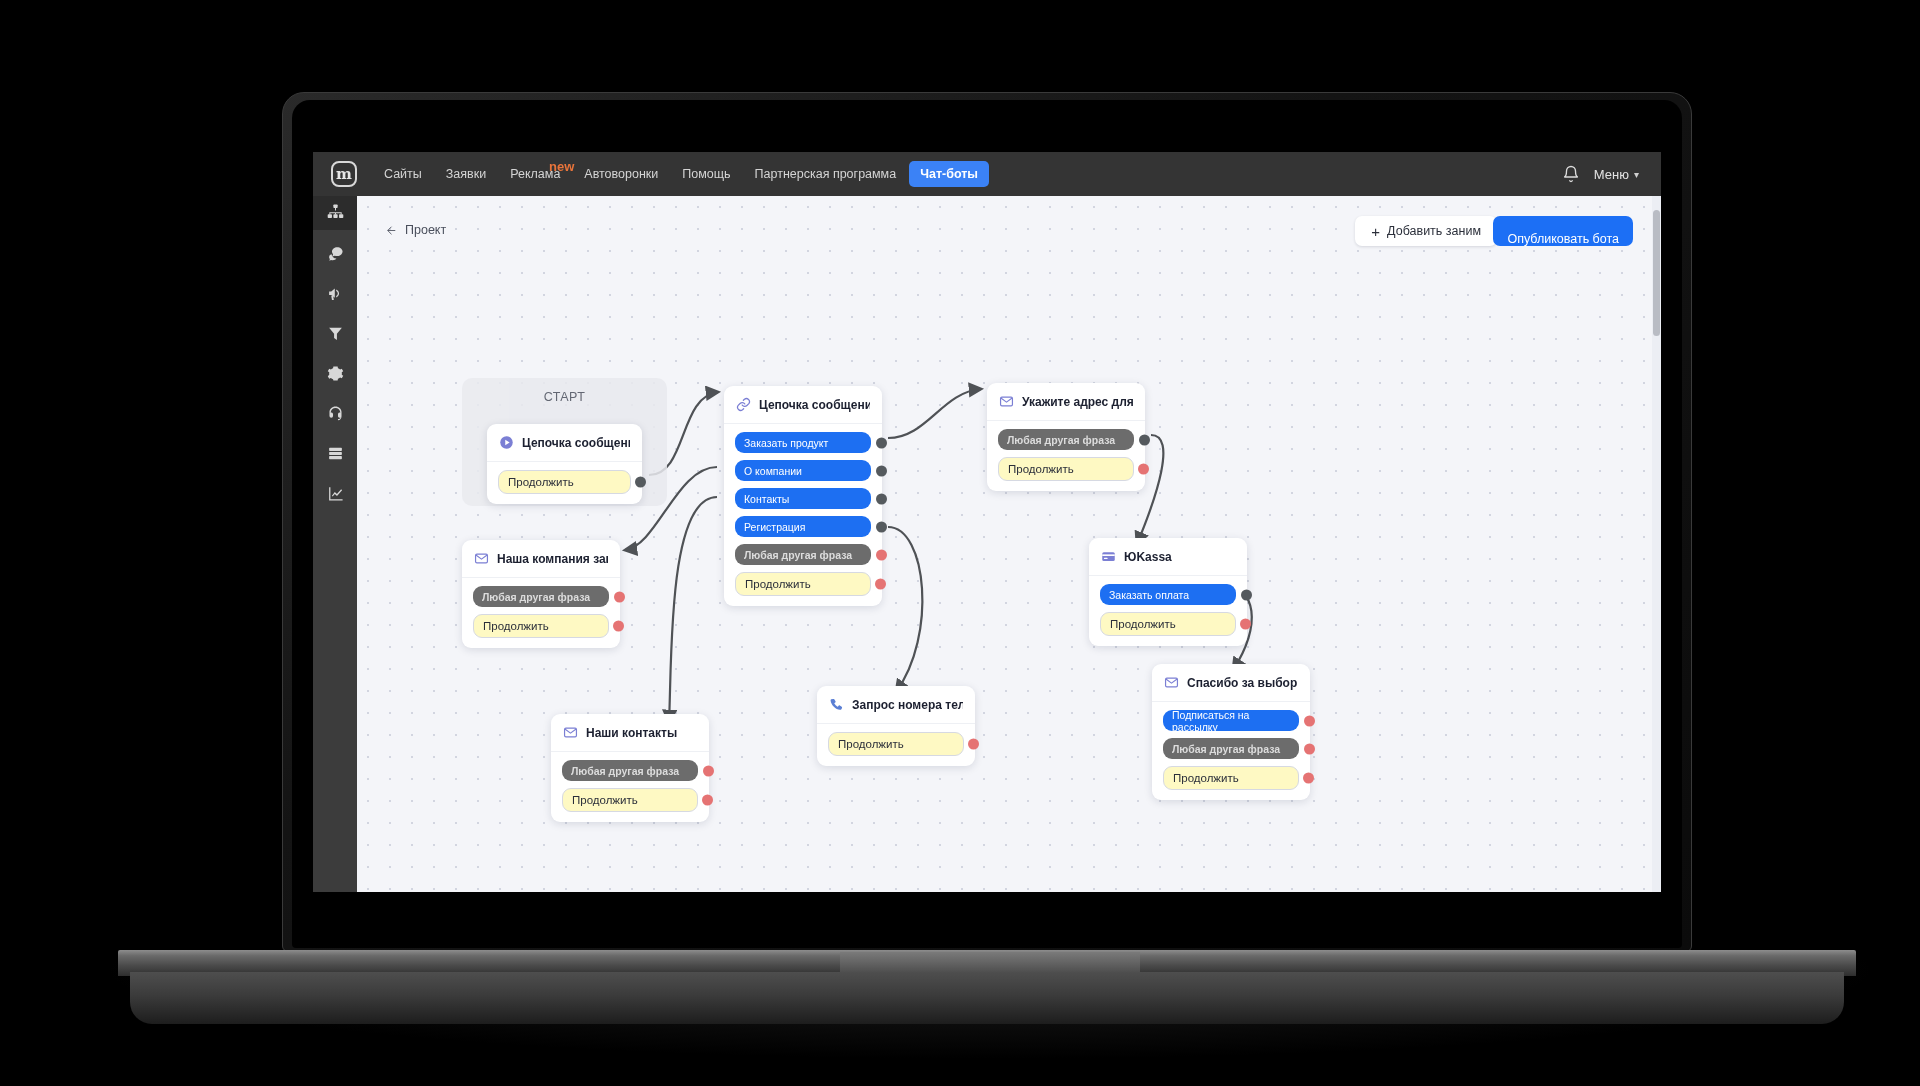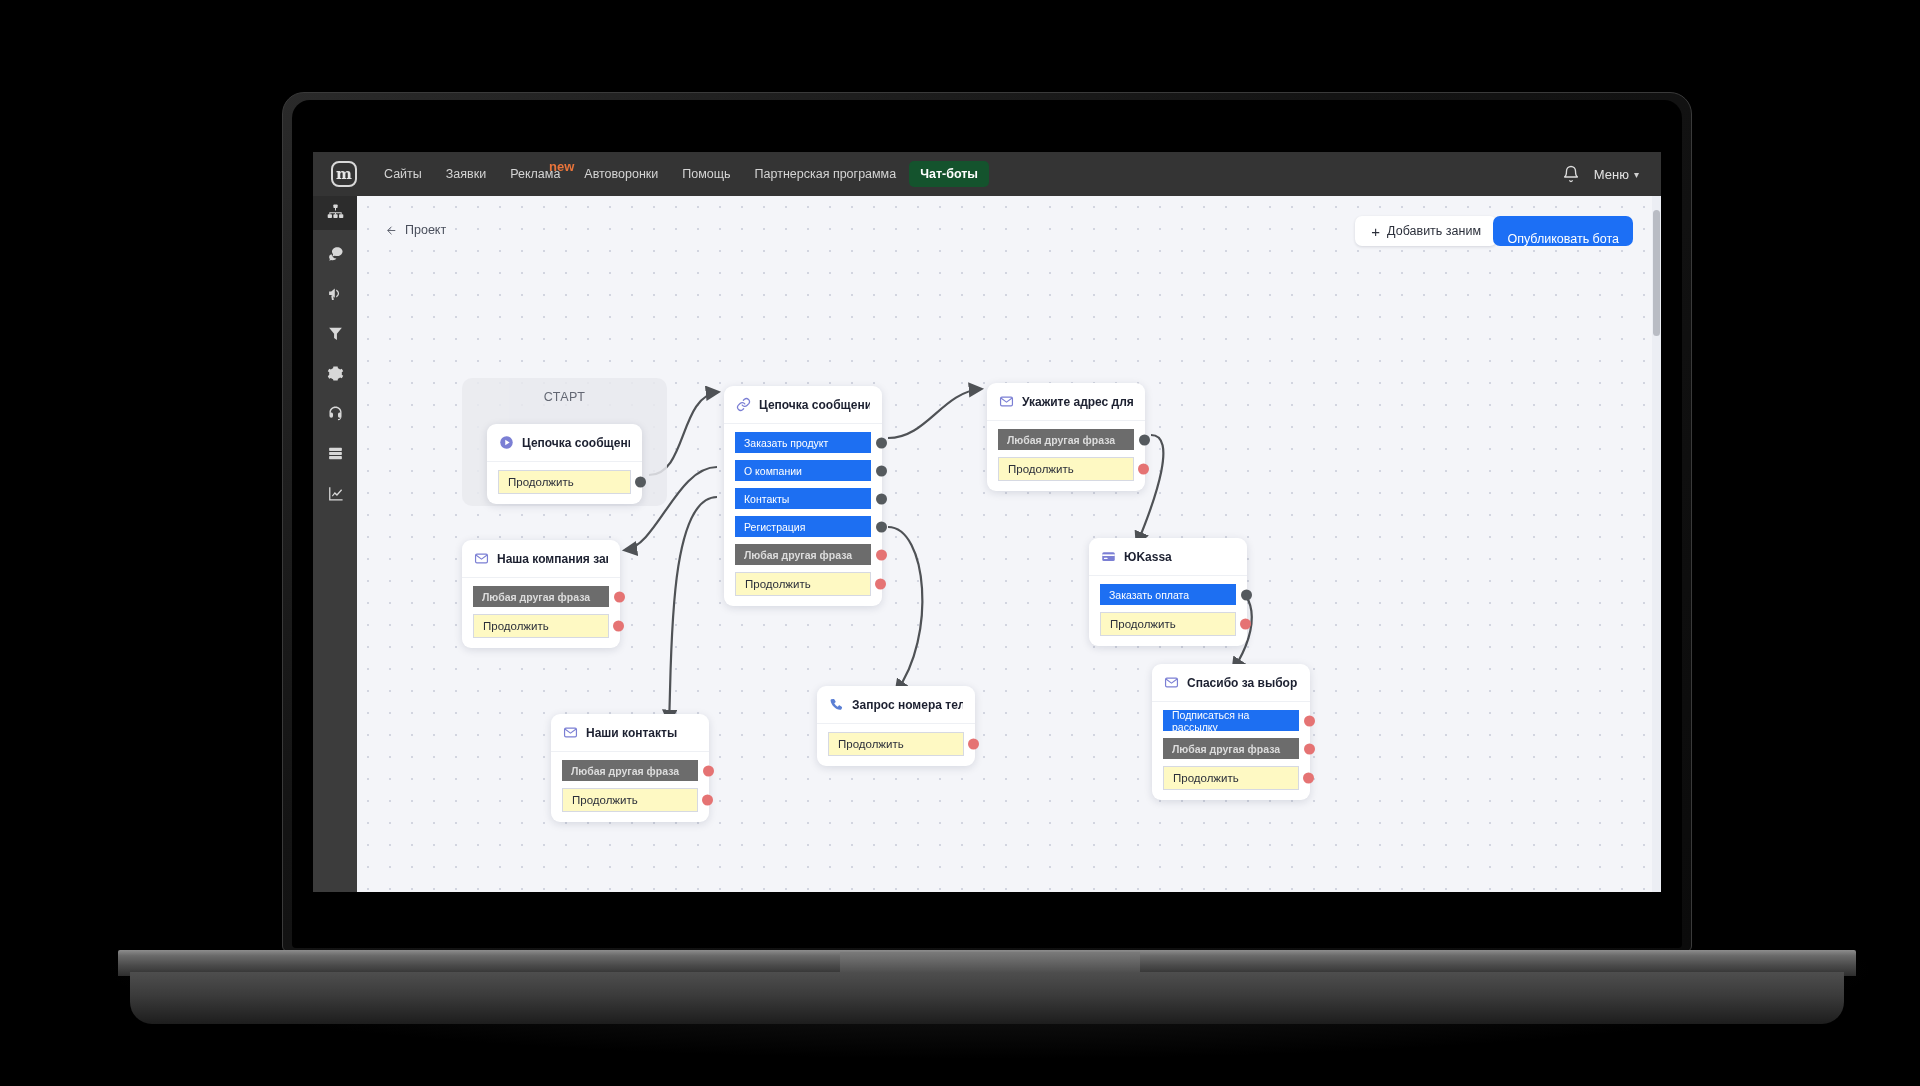--- a/index.html
+++ b/index.html
@@ -92,21 +92,21 @@
   .navitem {
     color: #d4d4d4;
     font-size: 12.5px;
     padding: 6px 11px;
     border-radius: 5px;
     white-space: nowrap;
     position: relative;
     cursor: pointer;
   }
   .navitem.active {
-    background: #14532d;
+    background: #3b82f6;
     color: #fff;
     font-weight: bold;
   }
   .badge-new {
     position: absolute;
     top: -2px; right: -3px;
     font-size: 13px;
     color: #e8743b;
     font-weight: bold;
   }
@@ -231,21 +231,21 @@
     border-bottom: 1px solid #eef0f4;
   }
   .node-head .nicon { width: 15px; height: 15px; flex: none; }
   .node-head .nicon svg { width: 15px; height: 15px; display: block; }
   .node-title {
     font-size: 12px; font-weight: bold; color: #1c2030;
     white-space: nowrap; overflow: hidden;
   }
   .node-body { padding: 8px 11px 10px 11px; }
   .opt {
-    height: 21px; border-radius: 0;
+    height: 21px; border-radius: 9px;
     display: flex; align-items: center;
     padding: 0 9px;
     font-size: 10.5px;
     margin-bottom: 7px;
     position: relative;
     cursor: pointer;
   }
   .opt:last-child { margin-bottom: 0; }
   .opt.blue { background: #1d6ff2; color: #fff; }
   .opt.gray { background: #6c6c6c; color: #dcdcdc; font-weight: bold; }

